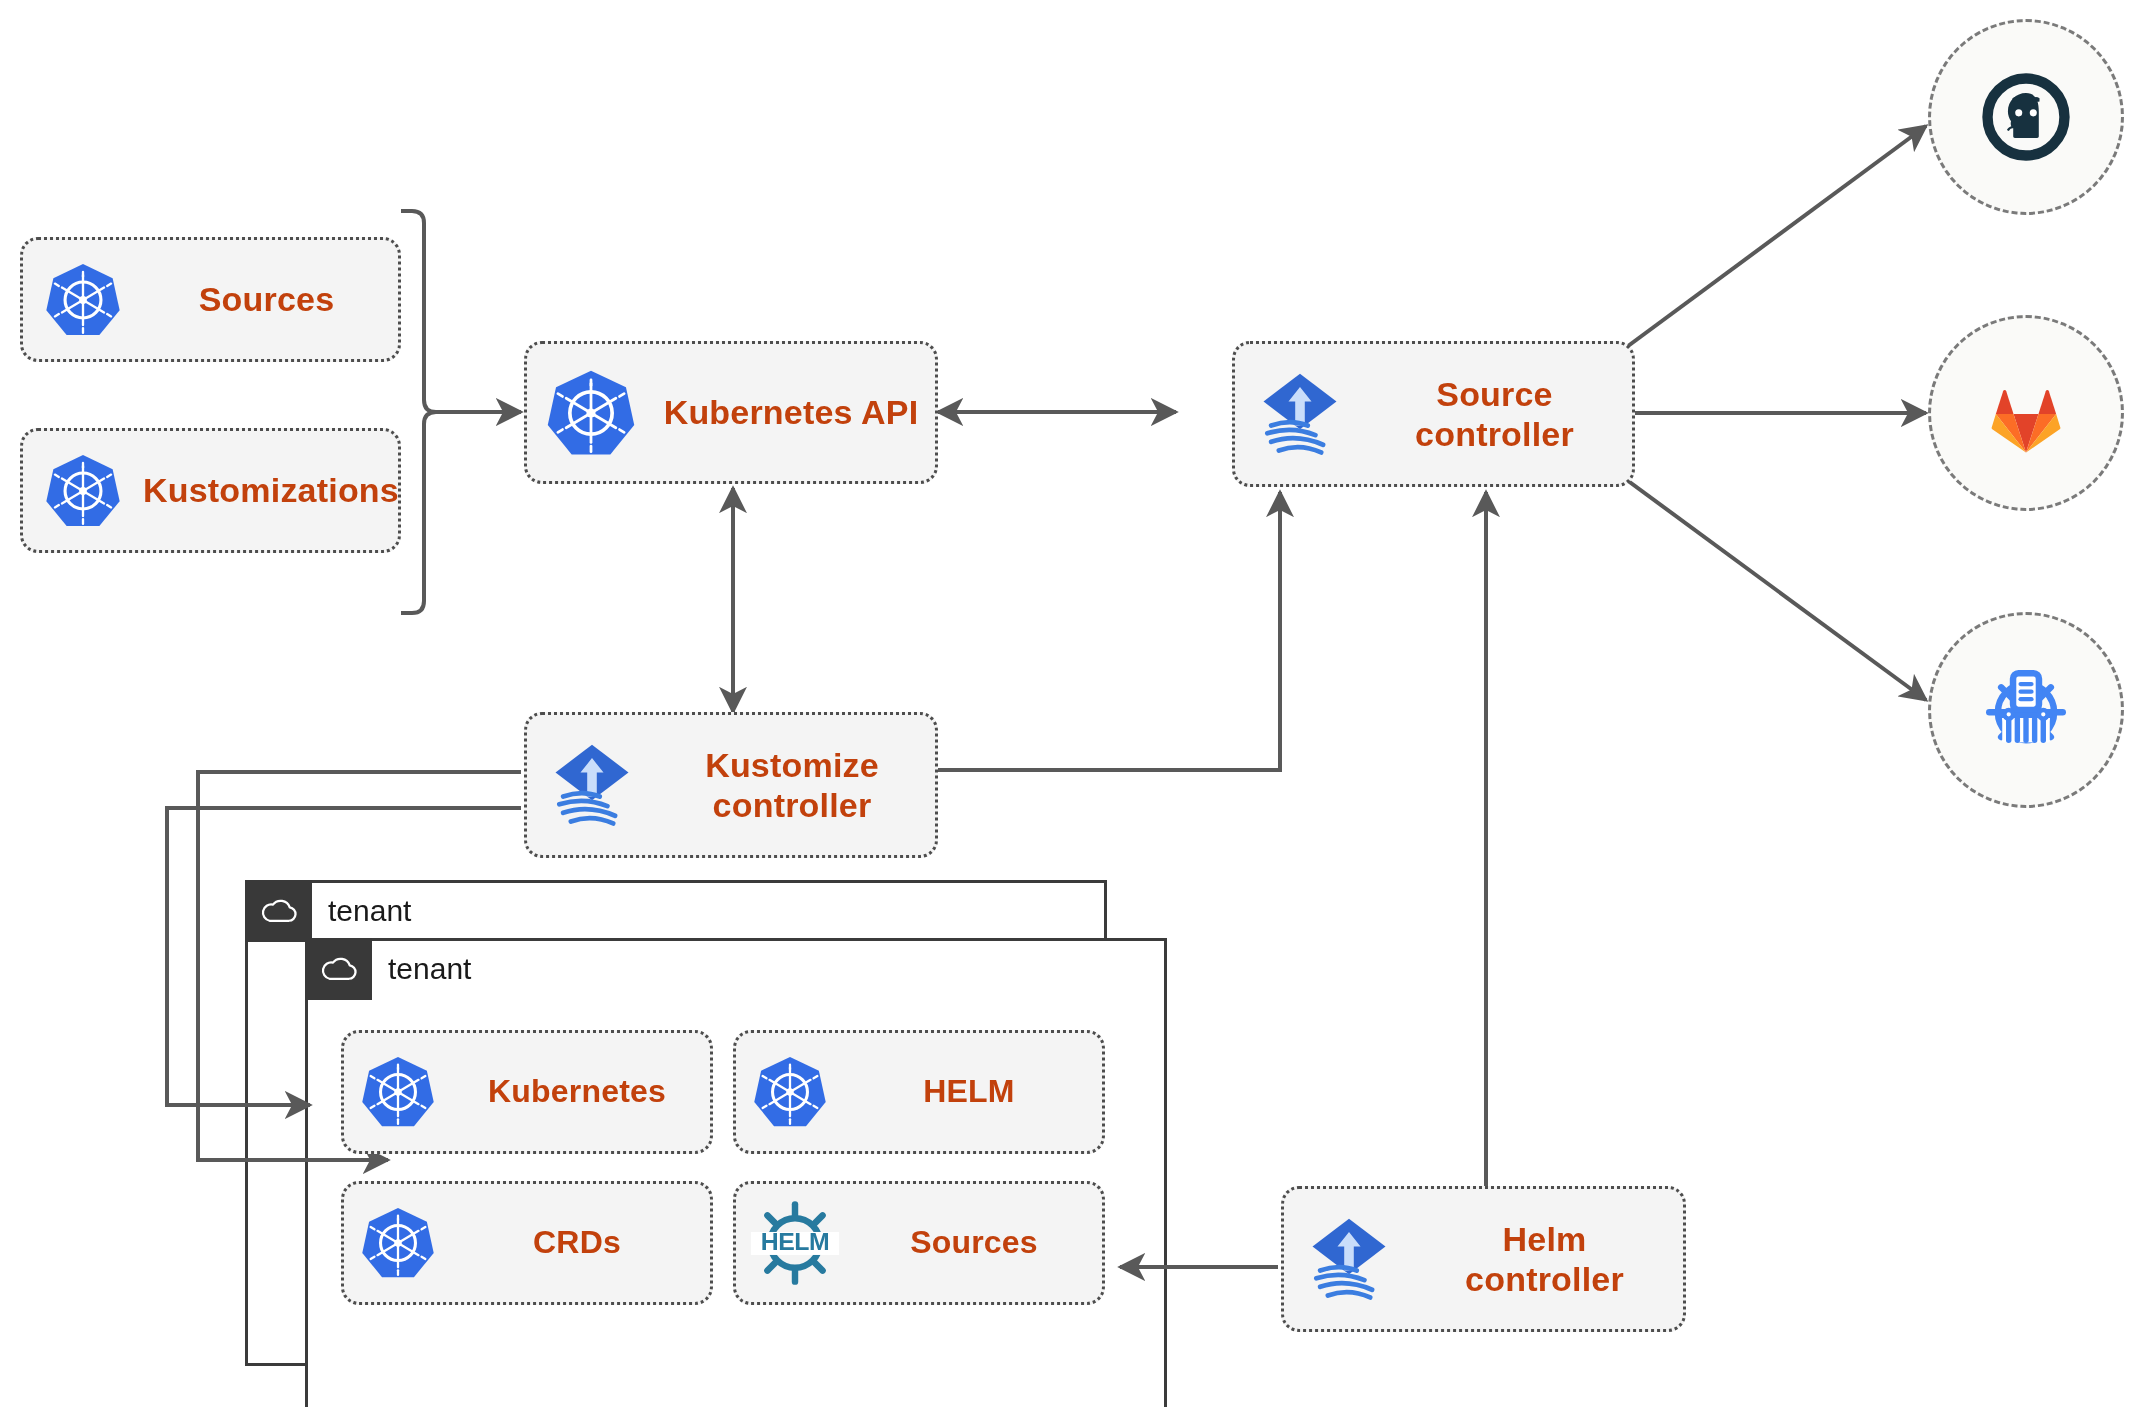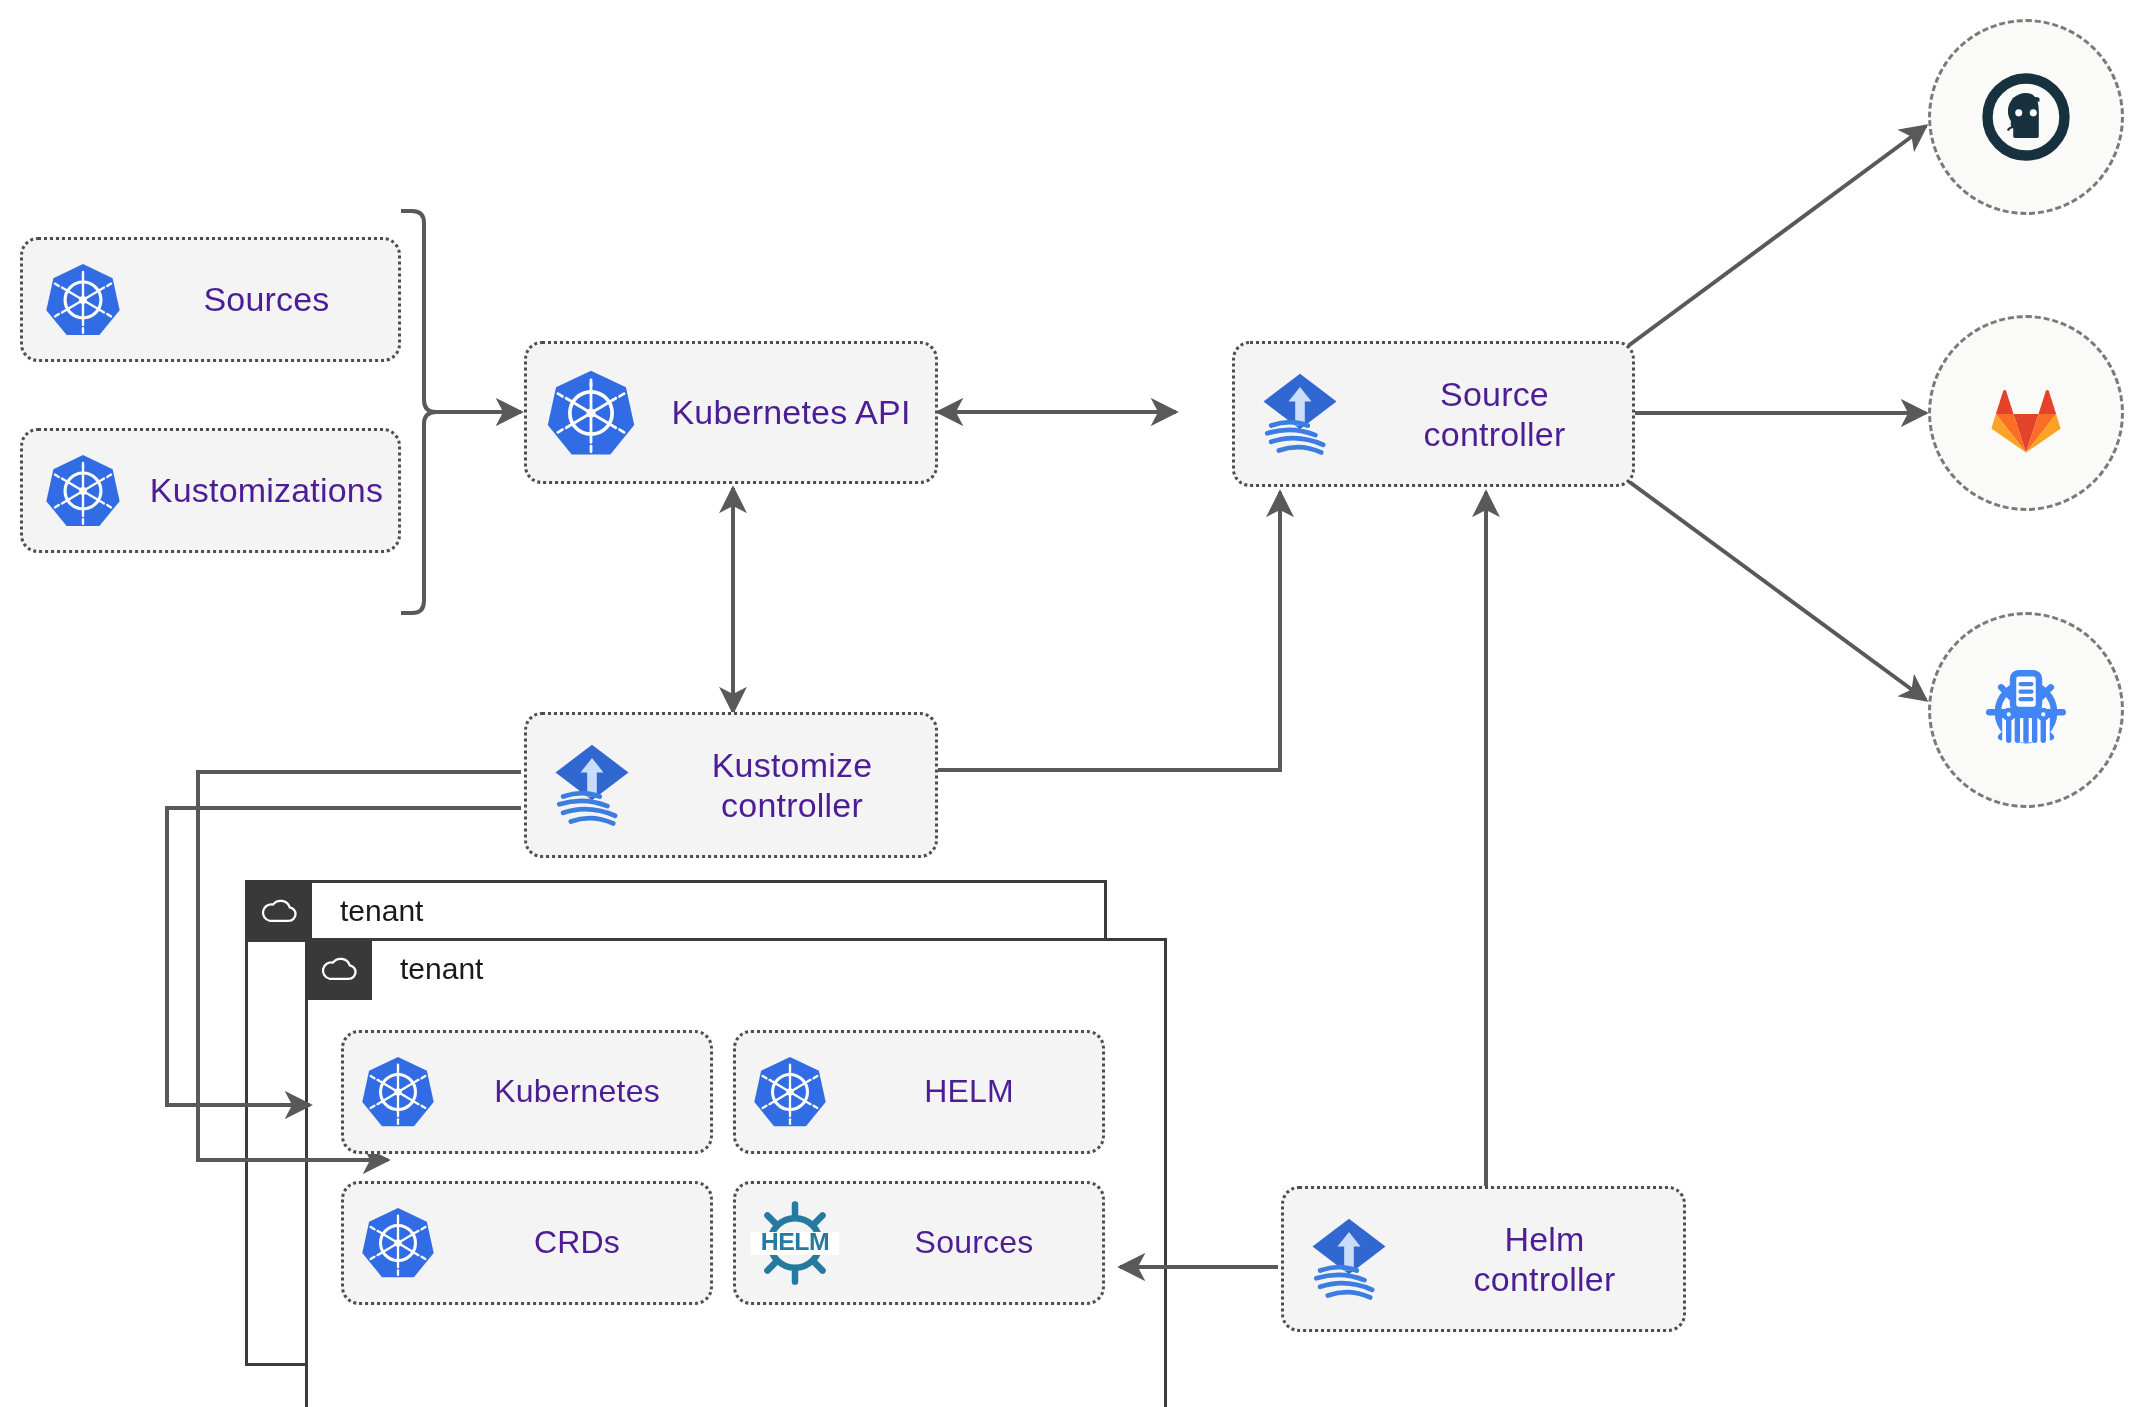--- a/index.html
+++ b/index.html
@@ -12,24 +12,25 @@
     background:#f4f4f4;
     border:3px dotted #4d4d4d;
     border-radius:18px;
     display:flex;align-items:center;
     box-sizing:border-box;
     z-index:6;
   }
   .node .ico{flex:0 0 auto;display:flex;align-items:center;justify-content:center;}
   .node .lbl{
     flex:1 1 auto;text-align:center;
-    color:#4c1d95;
+    color:#c2410c;
     font-size:34px;line-height:1.18;
     letter-spacing:.2px;
     padding-right:8px;
+    font-weight:bold;
   }
   .node.small .lbl{font-size:32px;}
 
   
   .circ{
     position:absolute;
     border:3px dashed #7a7a7a;
     border-radius:50%;
     background:#fafaf8;
     display:flex;align-items:center;justify-content:center;
@@ -50,21 +51,21 @@
     background:#393939;
     display:flex;align-items:center;
     padding:0 14px;
     box-sizing:border-box;
   }
   .tenant .tabtext{
     position:absolute;
     top:-3px;height:62px;
     display:flex;align-items:center;
     color:#1a1a1a;font-size:30px;
-    padding-left:28px;
+    padding-left:16px;
     box-sizing:border-box;
   }
 
   
   #wires{position:absolute;left:0;top:0;width:2144px;height:1407px;z-index:3;}
 </style>
 </head>
 <body>
 
 <div id="stage">

